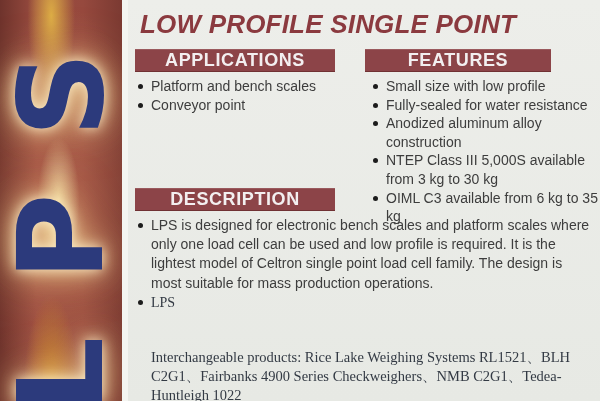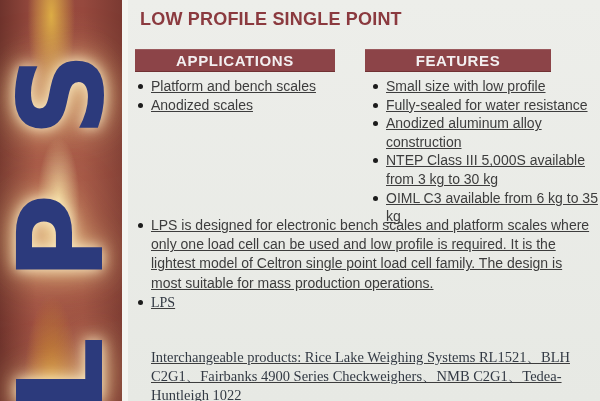--- a/index.html
+++ b/index.html
@@ -26,31 +26,31 @@
     line-height:1; color:#2c3a7c;
     text-shadow:0 0 14px rgba(255,243,205,.95), 0 0 30px rgba(250,225,160,.8),
                 0 0 48px rgba(240,200,120,.55); }
   .edge-strip { position:absolute; left:122px; top:0; width:6px; height:401px;
     background:#f4f5f1; }
 
   
   .content { position:absolute; left:128px; top:0; right:0; bottom:0; }
 
   .page-title { position:absolute; left:12px; top:9px;
-    font-size:18px; font-weight:bold; color:#8b3a3f; letter-spacing:.2px; }
+    font-size:26px; font-weight:bold; color:#8b3a3f; letter-spacing:.2px;font-style:italic; }
 
   .section-bar { position:absolute; height:23px; line-height:23px;
-    background:#8c4448; color:#f3eff0; font-weight:bold; font-size:15px;
+    background:#8c4448; color:#f3eff0; font-weight:bold; font-size:18px;
     text-align:center; letter-spacing:.6px;
     box-shadow:inset 0 -1px 0 rgba(60,15,15,.35), inset 0 1px 0 rgba(255,255,255,.12); }
   .bar-apps { left:7px;  top:49px;  width:200px; }
   .bar-feat { left:237px; top:49px; width:186px; }
   .bar-desc { left:7px;  top:188px; width:200px; }
 
-  ul { list-style:none;text-decoration:underline; }
+  ul { list-style:none; }
   .blist { position:absolute; font-size:14px; line-height:18.6px; color:#3d3d3d; }
   .blist li { position:relative; padding-left:16px; }
   .blist li::before { content:""; position:absolute; left:3px; top:7px;
     width:5px; height:5px; border-radius:50%; background:#1c1c1c; }
 
   .list-apps { left:7px;   top:77px;  width:208px; }
   .list-feat { left:242px; top:77px;  width:233px; }
   .list-desc { left:7px;   top:216px; width:460px; line-height:19.2px; }
 
   .serif, .serif-sub { font-family:"Liberation Serif", serif; color:#333a44;margin-top:36px; }
@@ -70,32 +70,33 @@
   </div>
   <div class="edge-strip"></div>
 
   <div class="content">
 
     <div class="page-title">LOW PROFILE SINGLE POINT</div>
 
     <div class="section-bar bar-apps">APPLICATIONS</div>
     <ul class="blist list-apps">
       <li>Platform and bench scales</li>
-      <li>Anodized scales</li>
+      <li>Conveyor point</li>
     </ul>
 
     <div class="section-bar bar-feat">FEATURES</div>
     <ul class="blist list-feat">
       <li>Small size with low profile</li>
       <li>Fully-sealed for water resistance</li>
       <li>Anodized aluminum alloy construction</li>
       <li>NTEP Class III 5,000S available from 3 kg to 30 kg</li>
       <li>OIML C3 available from 6 kg to 35 kg</li>
     </ul>
 
+    <div class="section-bar bar-desc">DESCRIPTION</div>
     <ul class="blist list-desc">
       <li>LPS is designed for electronic bench scales and platform scales where only one load cell can be used and low profile is required. It is the lightest model of Celtron single point load cell family. The design is most suitable for mass production operations.</li>
       <li>
         <span class="serif">LPS</span>
         <div class="serif-sub">Interchangeable products: Rice Lake Weighing Systems RL1521、BLH C2G1、Fairbanks 4900 Series Checkweighers、NMB C2G1、Tedea-Huntleigh 1022</div>
       </li>
     </ul>
 
   </div>
 </div>

